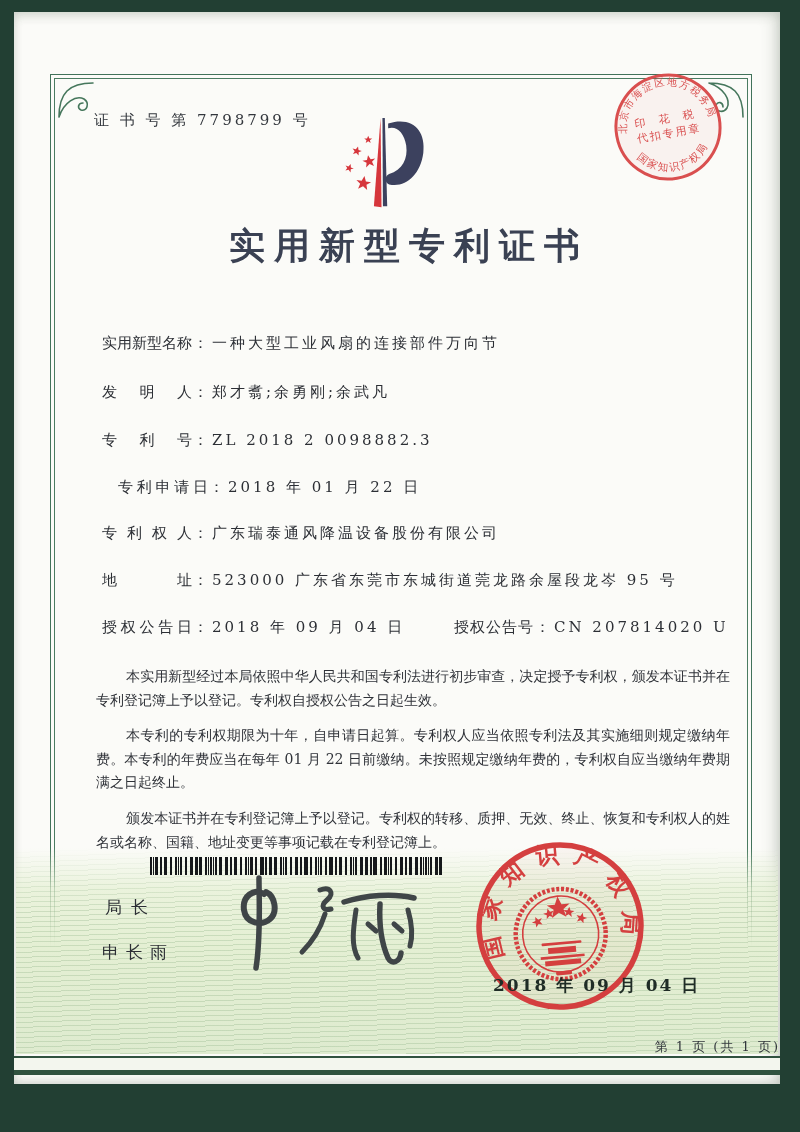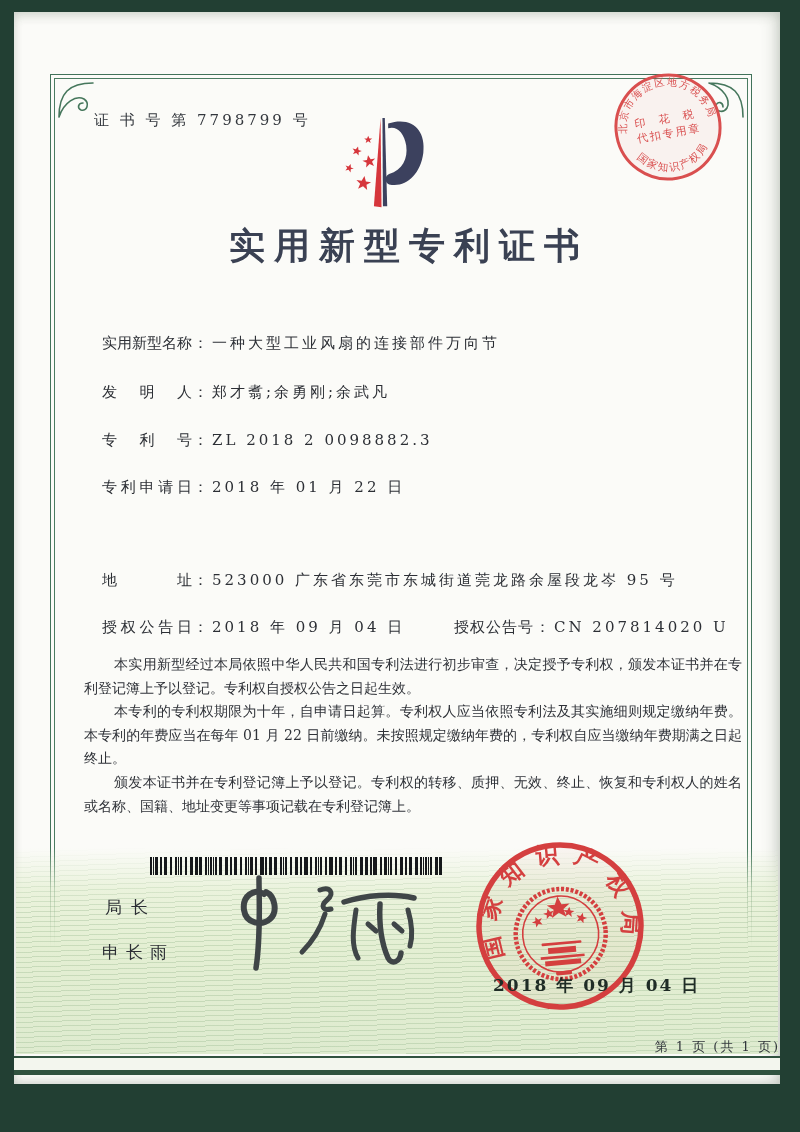--- a/index.html
+++ b/index.html
@@ -30,30 +30,30 @@
 
   .title{
     position:absolute;left:12px;top:210px;width:100%;text-align:center;
     font-size:36px;letter-spacing:9px;color:#3a4153;font-weight:600;
   }
 
   .field{position:absolute;left:88px;font-size:15px;color:#2c2f35;white-space:nowrap;}
   .flabel{display:inline-block;width:90px;text-align:justify;text-align-last:justify;vertical-align:bottom;}
   .fcolon{display:inline-block;margin:0 4px 0 1px;}
   .fvalue{letter-spacing:3px;}
-  .f1{top:322px;} .f2{top:371px;} .f3{top:419px;} .f4{top:466px;}
+  .f1{top:322px;} .f2{top:371px;} .f3{top:419px;} .f4{top:466px;margin-left:16px;}
   .f5{top:512px;} .f6{top:559px;} .f7{top:606px;}
   .gazette{position:absolute;left:440px;top:606px;font-size:15px;color:#2c2f35;white-space:nowrap;}
   .gazette .glabel{letter-spacing:1px;}
 
   .paras{
     position:absolute;left:70px;top:641px;width:658px;
     font-size:14px;line-height:23.6px;color:#2f3238;text-align:justify;
   }
-  .paras p{margin:0;text-indent:2.15em;}
+  .paras p{margin:12px;text-indent:2.15em;}
 
   .barcode{
     position:absolute;left:136px;top:845px;width:293px;height:18px;
     background:
       repeating-linear-gradient(90deg,#15181a 0 2px,transparent 2px 5px),
       repeating-linear-gradient(90deg,#15181a 0 1px,transparent 1px 7px),
       repeating-linear-gradient(90deg,transparent 0 3px,#15181a 3px 4px,transparent 4px 11px);
   }
 
   .greenzone{
@@ -147,20 +147,23 @@
     <span class="flabel">实用新型名称</span><span class="fcolon">：</span><span class="fvalue">一种大型工业风扇的连接部件万向节</span>
   </div>
   <div class="field f2">
     <span class="flabel">发明人</span><span class="fcolon">：</span><span class="fvalue">郑才翥;余勇刚;余武凡</span>
   </div>
   <div class="field f3">
     <span class="flabel">专利号</span><span class="fcolon">：</span><span class="fvalue">ZL 2018 2 0098882.3</span>
   </div>
   <div class="field f4">
     <span class="flabel">专利申请日</span><span class="fcolon">：</span><span class="fvalue">2018 年 01 月 22 日</span>
+  </div>
+  <div class="field f5">
+    <span class="flabel">专利权人</span><span class="fcolon">：</span><span class="fvalue">广东瑞泰通风降温设备股份有限公司</span>
   </div>
   <div class="field f6">
     <span class="flabel">地址</span><span class="fcolon">：</span><span class="fvalue">523000 广东省东莞市东城街道莞龙路余屋段龙岑 95 号</span>
   </div>
   <div class="field f7">
     <span class="flabel">授权公告日</span><span class="fcolon">：</span><span class="fvalue">2018 年 09 月 04 日</span>
   </div>
   <div class="gazette">
     <span class="glabel">授权公告号</span><span class="fcolon">：</span><span class="fvalue">CN 207814020 U</span>
   </div>

